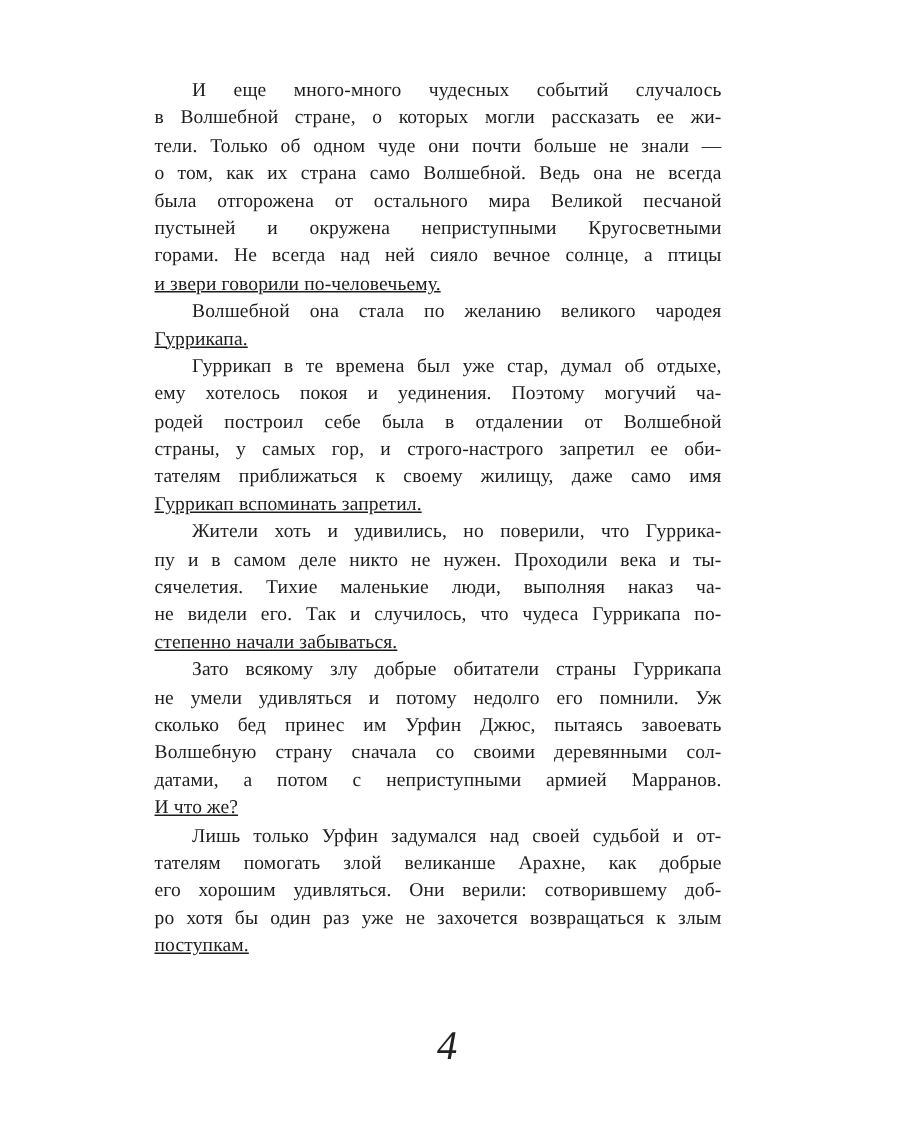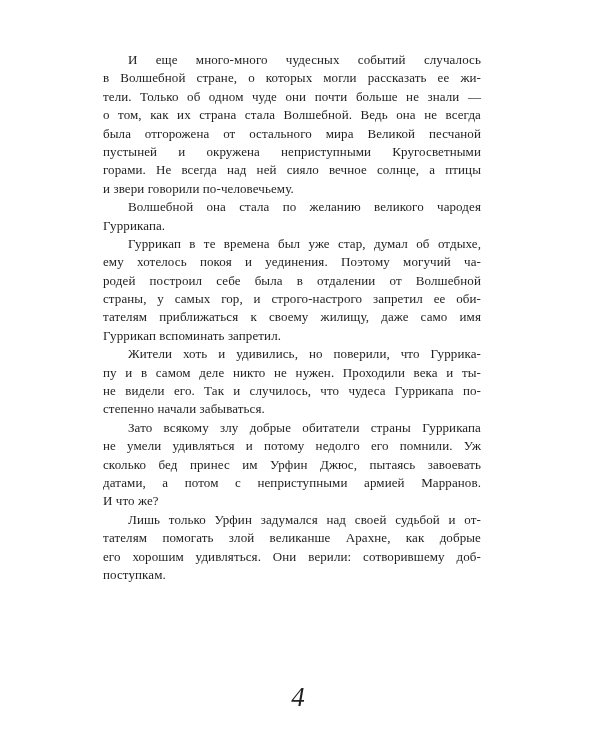--- a/index.html
+++ b/index.html
@@ -37,20 +37,21 @@
     text-justify: inter-word;
     height: 18.4px;
     overflow: visible;
     white-space: normal;
   }
   .line.first {
     text-indent: 25px;
   }
   .line.last {
     text-align-last: left;
+    text-decoration: underline;
   }
   .page-number {
     position: absolute;
     top: 682px;
     left: 0;
     width: 596px;
     text-align: center;
     font-family: "Liberation Serif", "DejaVu Serif", serif;
     font-style: italic;
     font-size: 27px;
@@ -60,52 +61,55 @@
 </style>
 </head>
 <body>
 
 <div class="book-page">
   <div class="text-block" style="color: rgb(29, 29, 29);">
       <div class="paragraph">
         <div class="line first">И еще много-много чудесных событий случалось</div>
         <div class="line">в Волшебной стране, о которых могли рассказать ее жи-</div>
         <div class="line">тели. Только об одном чуде они почти больше не знали —</div>
-        <div class="line">о том, как их страна стала Волшебной. Ведь она не всегда</div>
+        <div class="line">о том, как их страна само Волшебной. Ведь она не всегда</div>
         <div class="line">была отгорожена от остального мира Великой песчаной</div>
         <div class="line">пустыней и окружена неприступными Кругосветными</div>
         <div class="line">горами. Не всегда над ней сияло вечное солнце, а птицы</div>
         <div class="line last">и звери говорили по-человечьему.</div>
       </div>
       <div class="paragraph">
         <div class="line first">Волшебной она стала по желанию великого чародея</div>
         <div class="line last">Гуррикапа.</div>
       </div>
       <div class="paragraph">
         <div class="line first">Гуррикап в те времена был уже стар, думал об отдыхе,</div>
         <div class="line">ему хотелось покоя и уединения. Поэтому могучий ча-</div>
         <div class="line">родей построил себе была в отдалении от Волшебной</div>
         <div class="line">страны, у самых гор, и строго-настрого запретил ее оби-</div>
         <div class="line">тателям приближаться к своему жилищу, даже само имя</div>
         <div class="line last">Гуррикап вспоминать запретил.</div>
       </div>
       <div class="paragraph">
         <div class="line first">Жители хоть и удивились, но поверили, что Гуррика-</div>
         <div class="line">пу и в самом деле никто не нужен. Проходили века и ты-</div>
+        <div class="line">сячелетия. Тихие маленькие люди, выполняя наказ ча-</div>
         <div class="line">не видели его. Так и случилось, что чудеса Гуррикапа по-</div>
         <div class="line last">степенно начали забываться.</div>
       </div>
       <div class="paragraph">
         <div class="line first">Зато всякому злу добрые обитатели страны Гуррикапа</div>
         <div class="line">не умели удивляться и потому недолго его помнили. Уж</div>
         <div class="line">сколько бед принес им Урфин Джюс, пытаясь завоевать</div>
+        <div class="line">Волшебную страну сначала со своими деревянными сол-</div>
         <div class="line">датами, а потом с неприступными армией Марранов.</div>
         <div class="line last">И что же?</div>
       </div>
       <div class="paragraph">
         <div class="line first">Лишь только Урфин задумался над своей судьбой и от-</div>
         <div class="line">тателям помогать злой великанше Арахне, как добрые</div>
         <div class="line">его хорошим удивляться. Они верили: сотворившему доб-</div>
+        <div class="line">ро хотя бы один раз уже не захочется возвращаться к злым</div>
         <div class="line last">поступкам.</div>
       </div>
     </div>
   <div class="page-number">4</div>
 </div>
 
 </body></html>

